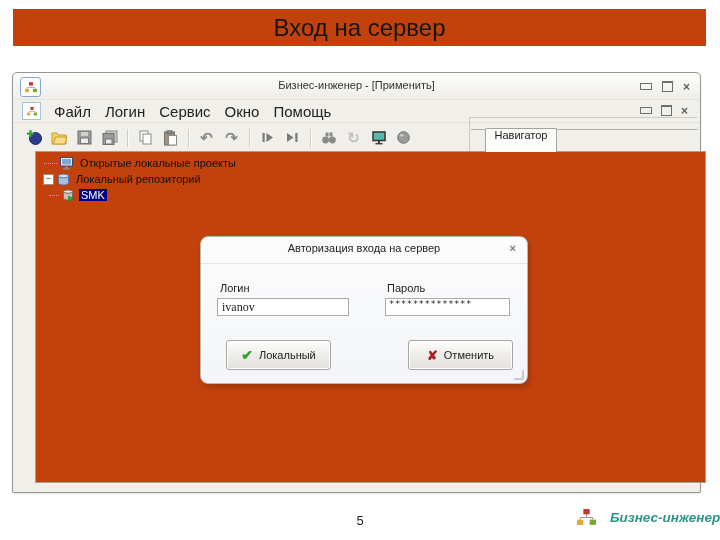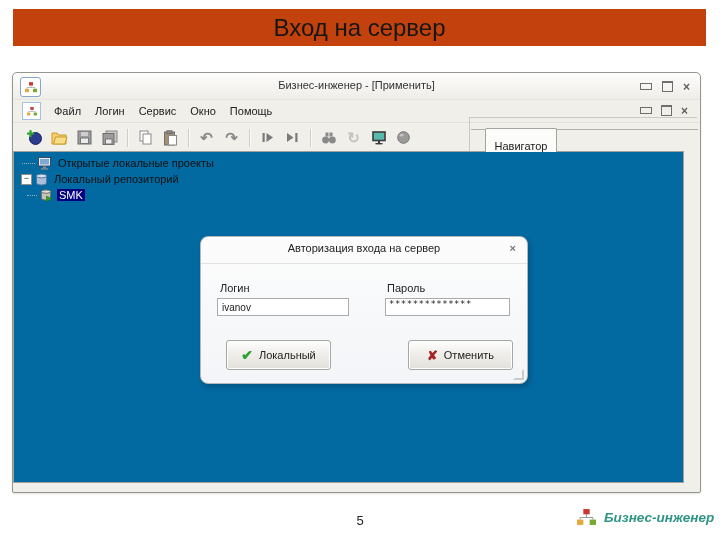--- a/index.html
+++ b/index.html
@@ -25,39 +25,39 @@
   .win-controls{position:absolute;right:10px;top:8px;display:flex;gap:10px;align-items:center;}
   .ctl-min{width:10px;height:5px;border:1px solid #6E6E6E;}
   .ctl-restore{width:9px;height:8px;border:1px solid #6E6E6E;border-top-width:2px;position:relative;}
   .ctl-close{font-size:12px;line-height:10px;color:#5F5F5F;font-weight:bold;}
 
   .menubar{position:absolute;left:0;top:27px;right:0;height:22px;
     border-bottom:1px solid #E3E1DB;display:flex;align-items:center;}
   .menu-appicon{width:17px;height:16px;margin-left:9px;border:1px solid #A9C0DC;background:#fff;
     display:flex;align-items:center;justify-content:center;}
   .menu-items{display:flex;margin-left:6px;}
-  .menu-item{font-size:11px;color:#222;padding:3px 7px;cursor:default;}
+  .menu-item{font-size:15px;color:#222;padding:3px 7px;cursor:default;}
   .mdi-controls{position:absolute;right:12px;top:5px;display:flex;gap:9px;align-items:center;}
 
   .toolbar{position:absolute;left:0;top:50px;right:0;height:29px;display:flex;align-items:center;padding-left:10px;}
   .tbtn{width:23px;height:22px;display:flex;align-items:center;justify-content:center;margin-right:2px;}
   .tsep{width:1px;height:18px;background:#CFCDC7;border-right:1px solid #FBFAF7;margin:0 5px 0 4px;}
   .tglyph{font-size:15px;font-weight:bold;color:#8A8A8A;line-height:14px;}
   .tglyph.light{color:#C2C2C2;}
 
   
   .dock-line-top{position:absolute;left:456px;top:44px;width:228px;height:1px;background:#CBC9C3;}
   .dock-line-v{position:absolute;left:456px;top:44px;width:1px;height:34px;background:#CBC9C3;}
   .tabstrip-line{position:absolute;left:458px;top:56px;width:227px;height:1px;background:#B3B1AB;}
   .nav-tab{position:absolute;left:472px;top:55px;width:70px;height:23px;background:#FCFCFB;
     border:1px solid #A5A39D;border-bottom:none;border-radius:2px 2px 0 0;z-index:2;
-    font-size:11px;color:#222;display:flex;align-items:flex-end;justify-content:center;}
-
-  
-  .content{position:absolute;left:0;top:78px;width:669px;height:330px;background:#0369a1;
+    font-size:11px;color:#222;display:flex;align-items:flex-start;justify-content:center;}
+
+  
+  .content{position:absolute;left:22px;top:78px;width:669px;height:330px;background:#c2410c;
     border:1px solid #A2A09A;}
   .tree{padding:3px 0 0 5px;}
   .trow{display:flex;align-items:center;height:16px;font-size:11px;color:#111;}
   .guide{border-bottom:1px dotted #ABABAB;height:1px;}
   .g1{width:13px;margin-left:3px;}
   .g2{width:10px;margin-left:8px;}
   .expander{width:9px;height:9px;border:1px solid #8F8F8F;background:#fff;margin-left:2px;
     font-size:9px;line-height:7px;text-align:center;color:#333;flex:0 0 auto;}
   .ticon{margin:0 4px 0 3px;flex:0 0 auto;display:flex;}
   .tlabel{padding:0 2px;white-space:nowrap;}
@@ -67,40 +67,40 @@
   .dialog{position:absolute;left:200px;top:236px;width:326px;height:146px;
     background:linear-gradient(#FCFCFC,#F3F5F8);border:1px solid #B7B7B7;border-radius:8px;
     box-shadow:2px 3px 5px rgba(0,0,0,.18);z-index:5;}
   .dlg-title{position:relative;height:21px;border-bottom:1px solid #E3E3E1;
     font-size:11px;color:#222;text-align:center;padding-top:5px;}
   .dlg-close{position:absolute;right:11px;top:5px;font-size:11px;font-weight:bold;color:#777;cursor:default;}
   .dlg-label{position:absolute;font-size:11px;color:#222;}
   .lbl-login{left:19px;top:45px;}
   .lbl-pass{left:186px;top:45px;}
   .dlg-input{position:absolute;height:18px;border:1px solid #ABABAB;background:#fff;
-    font-size:10px;color:#222;padding:1px 4px;box-sizing:border-box;font-family:Liberation Sans, sans-serif;}
+    font-size:12px;color:#222;padding:1px 4px;box-sizing:border-box;font-family:Liberation Serif, serif;}
   .in-login{left:16px;top:61px;width:132px;}
   .in-pass{left:184px;top:61px;width:125px;font-family:"DejaVu Sans Mono",monospace;
     font-size:9px;padding:0 3px 7px 3px;letter-spacing:0.5px;}
   .dlg-btn{position:absolute;top:103px;width:103px;height:28px;
     background:linear-gradient(#FEFEFE,#EFEEEA 45%,#E2E1DC);border:1px solid #A6A6A3;border-radius:3px;
     font-size:11px;color:#222;display:flex;align-items:center;justify-content:center;gap:6px;
     box-shadow:inset 0 0 0 1px #fff;font-family:"Liberation Sans",sans-serif;}
   .btn-apply{left:25px;}
   .btn-cancel{left:207px;}
   .glyph-check{color:#2EA12E;font-size:14px;font-weight:bold;}
   .glyph-x{color:#A82020;font-size:13px;font-weight:bold;}
   .grip{position:absolute;right:3px;bottom:3px;width:9px;height:9px;
     border-right:2px solid #C9C9C9;border-bottom:2px solid #C9C9C9;transform:rotate(0deg);
     clip-path:polygon(100% 0,100% 100%,0 100%);}
 
   
   .pagenum{position:absolute;left:0;top:513px;width:720px;text-align:center;
     font-size:13px;color:#222;}
-  .brand{position:absolute;left:577px;top:509px;display:flex;align-items:center;gap:8px;}
+  .brand{position:absolute;left:577px;top:509px;display:flex;align-items:center;gap:14px;}
   .brand-text{font-size:13.5px;font-weight:bold;font-style:italic;color:#2E9484;white-space:nowrap;}
 </style>
 </head>
 <body>
 
 <div class="banner">
   <span>Вход на сервер</span>
 </div>
 
 <div class="appwin">

